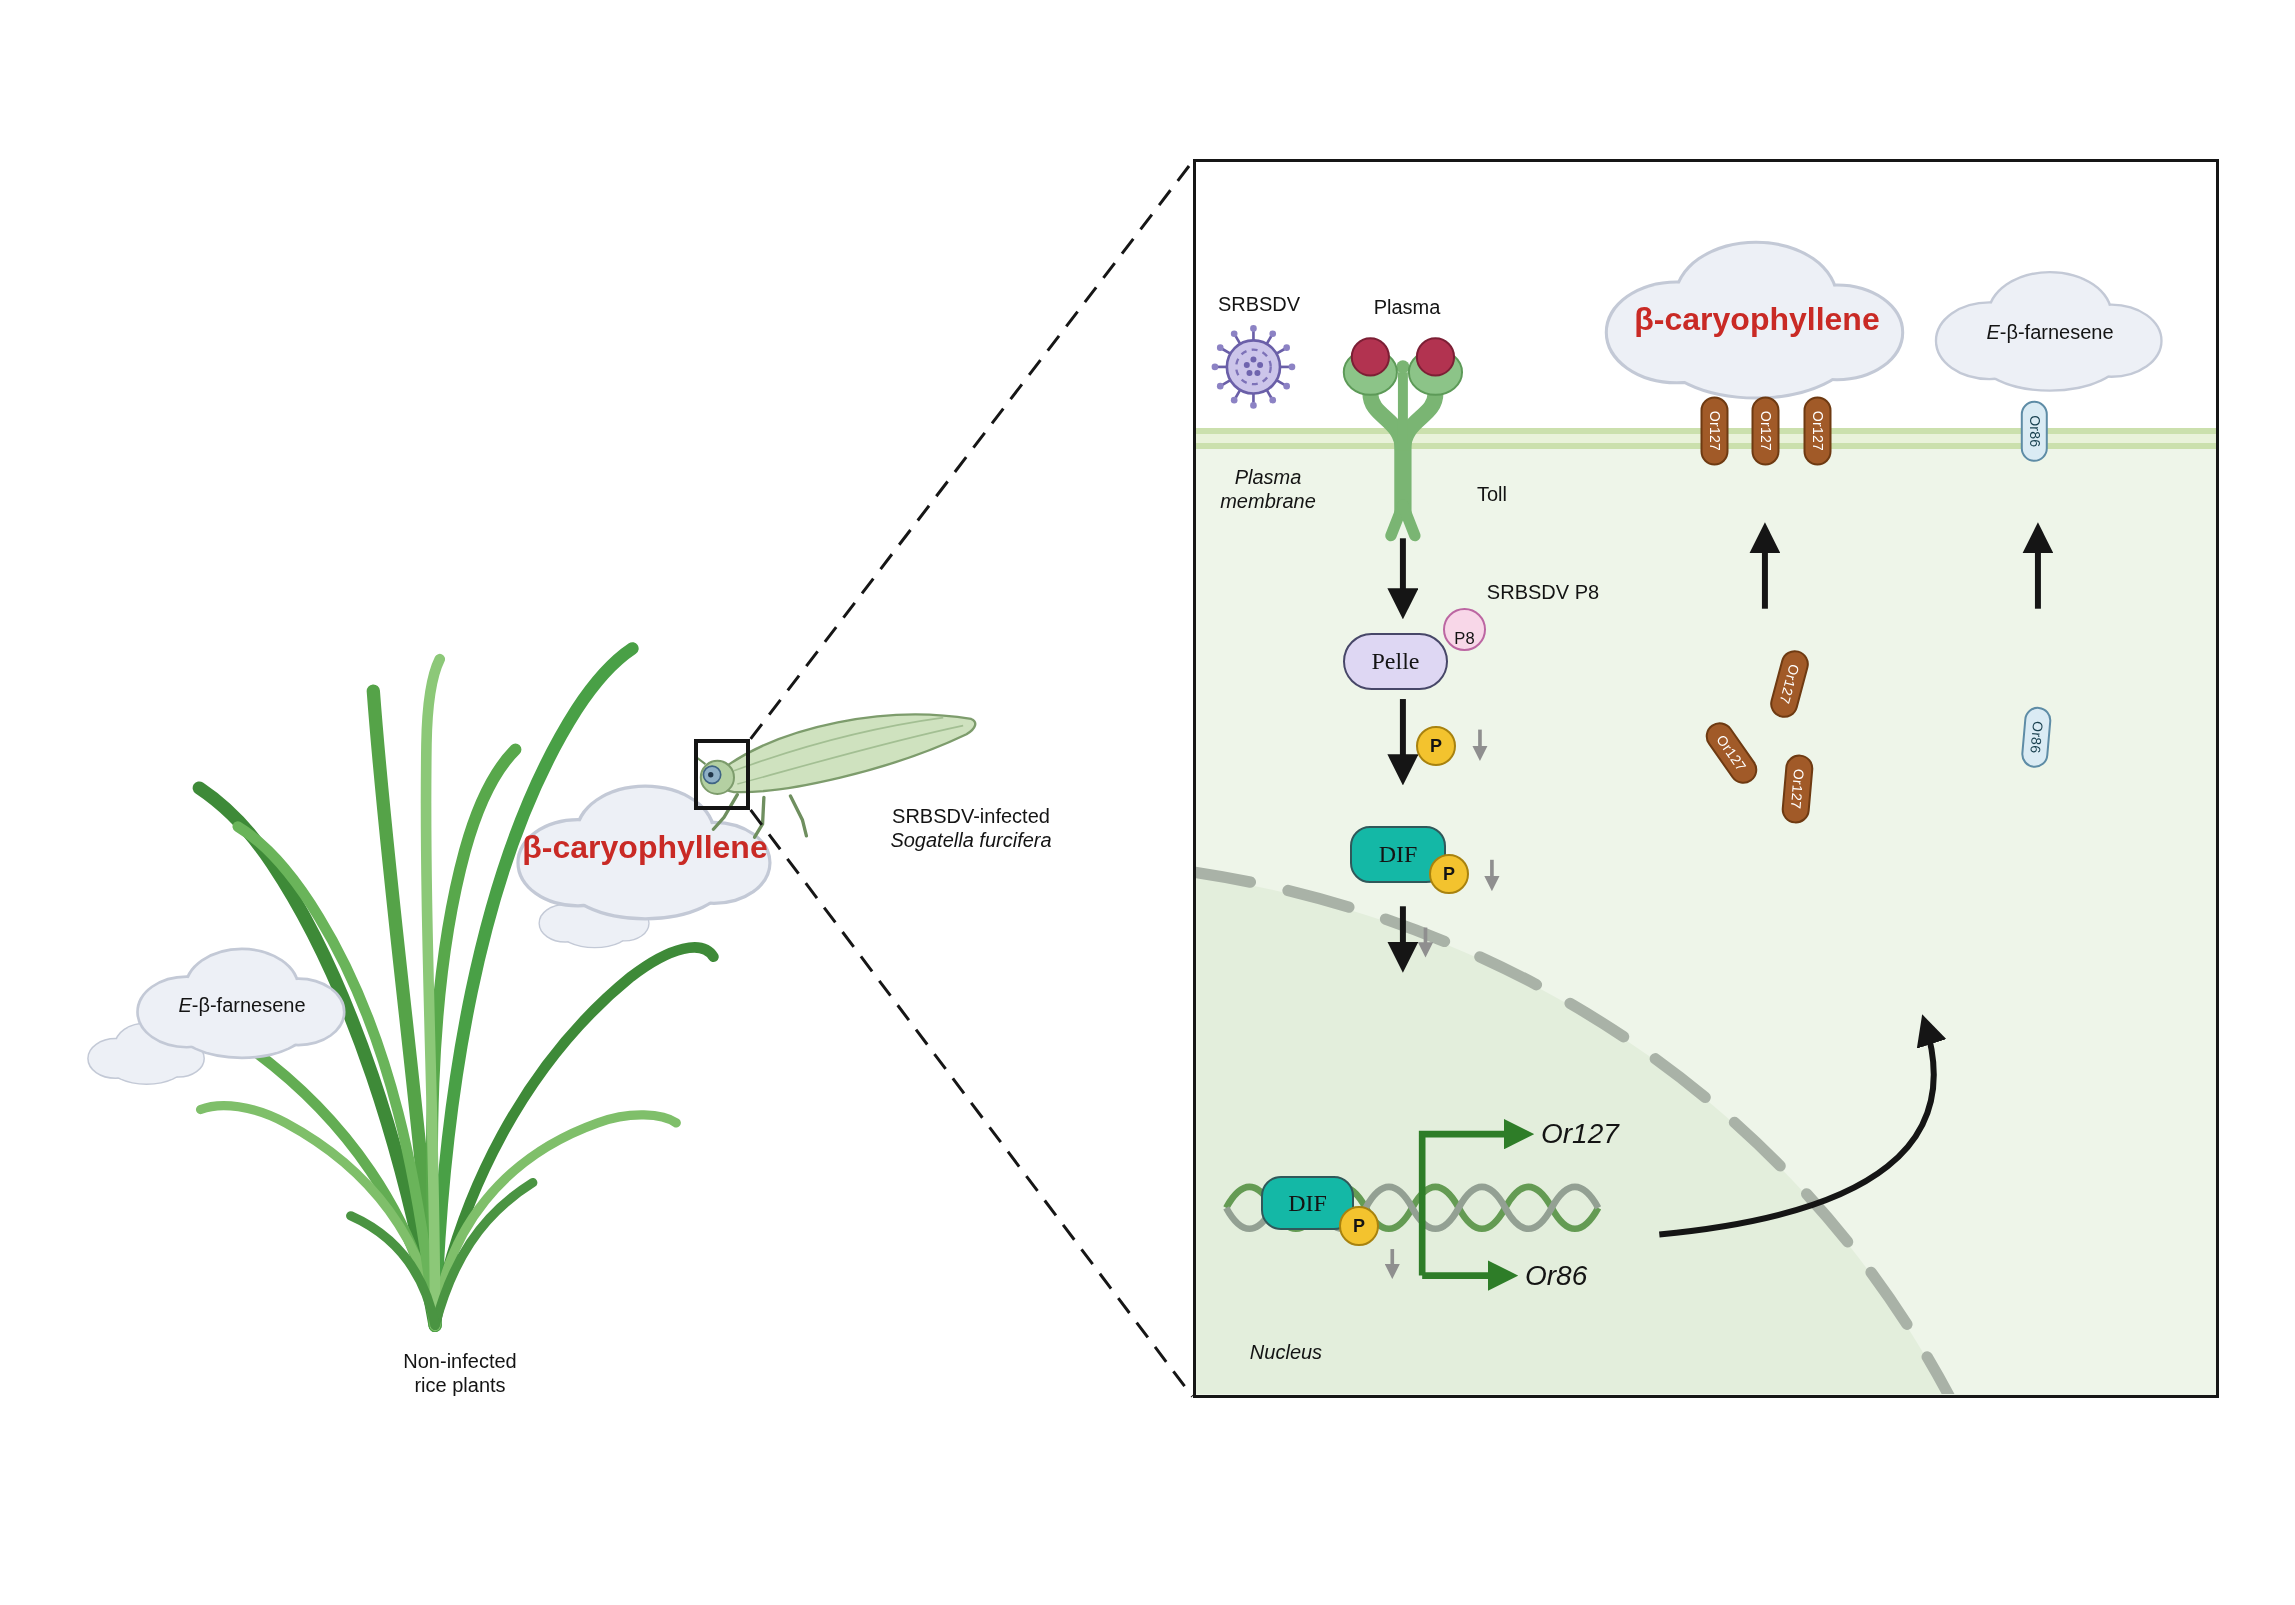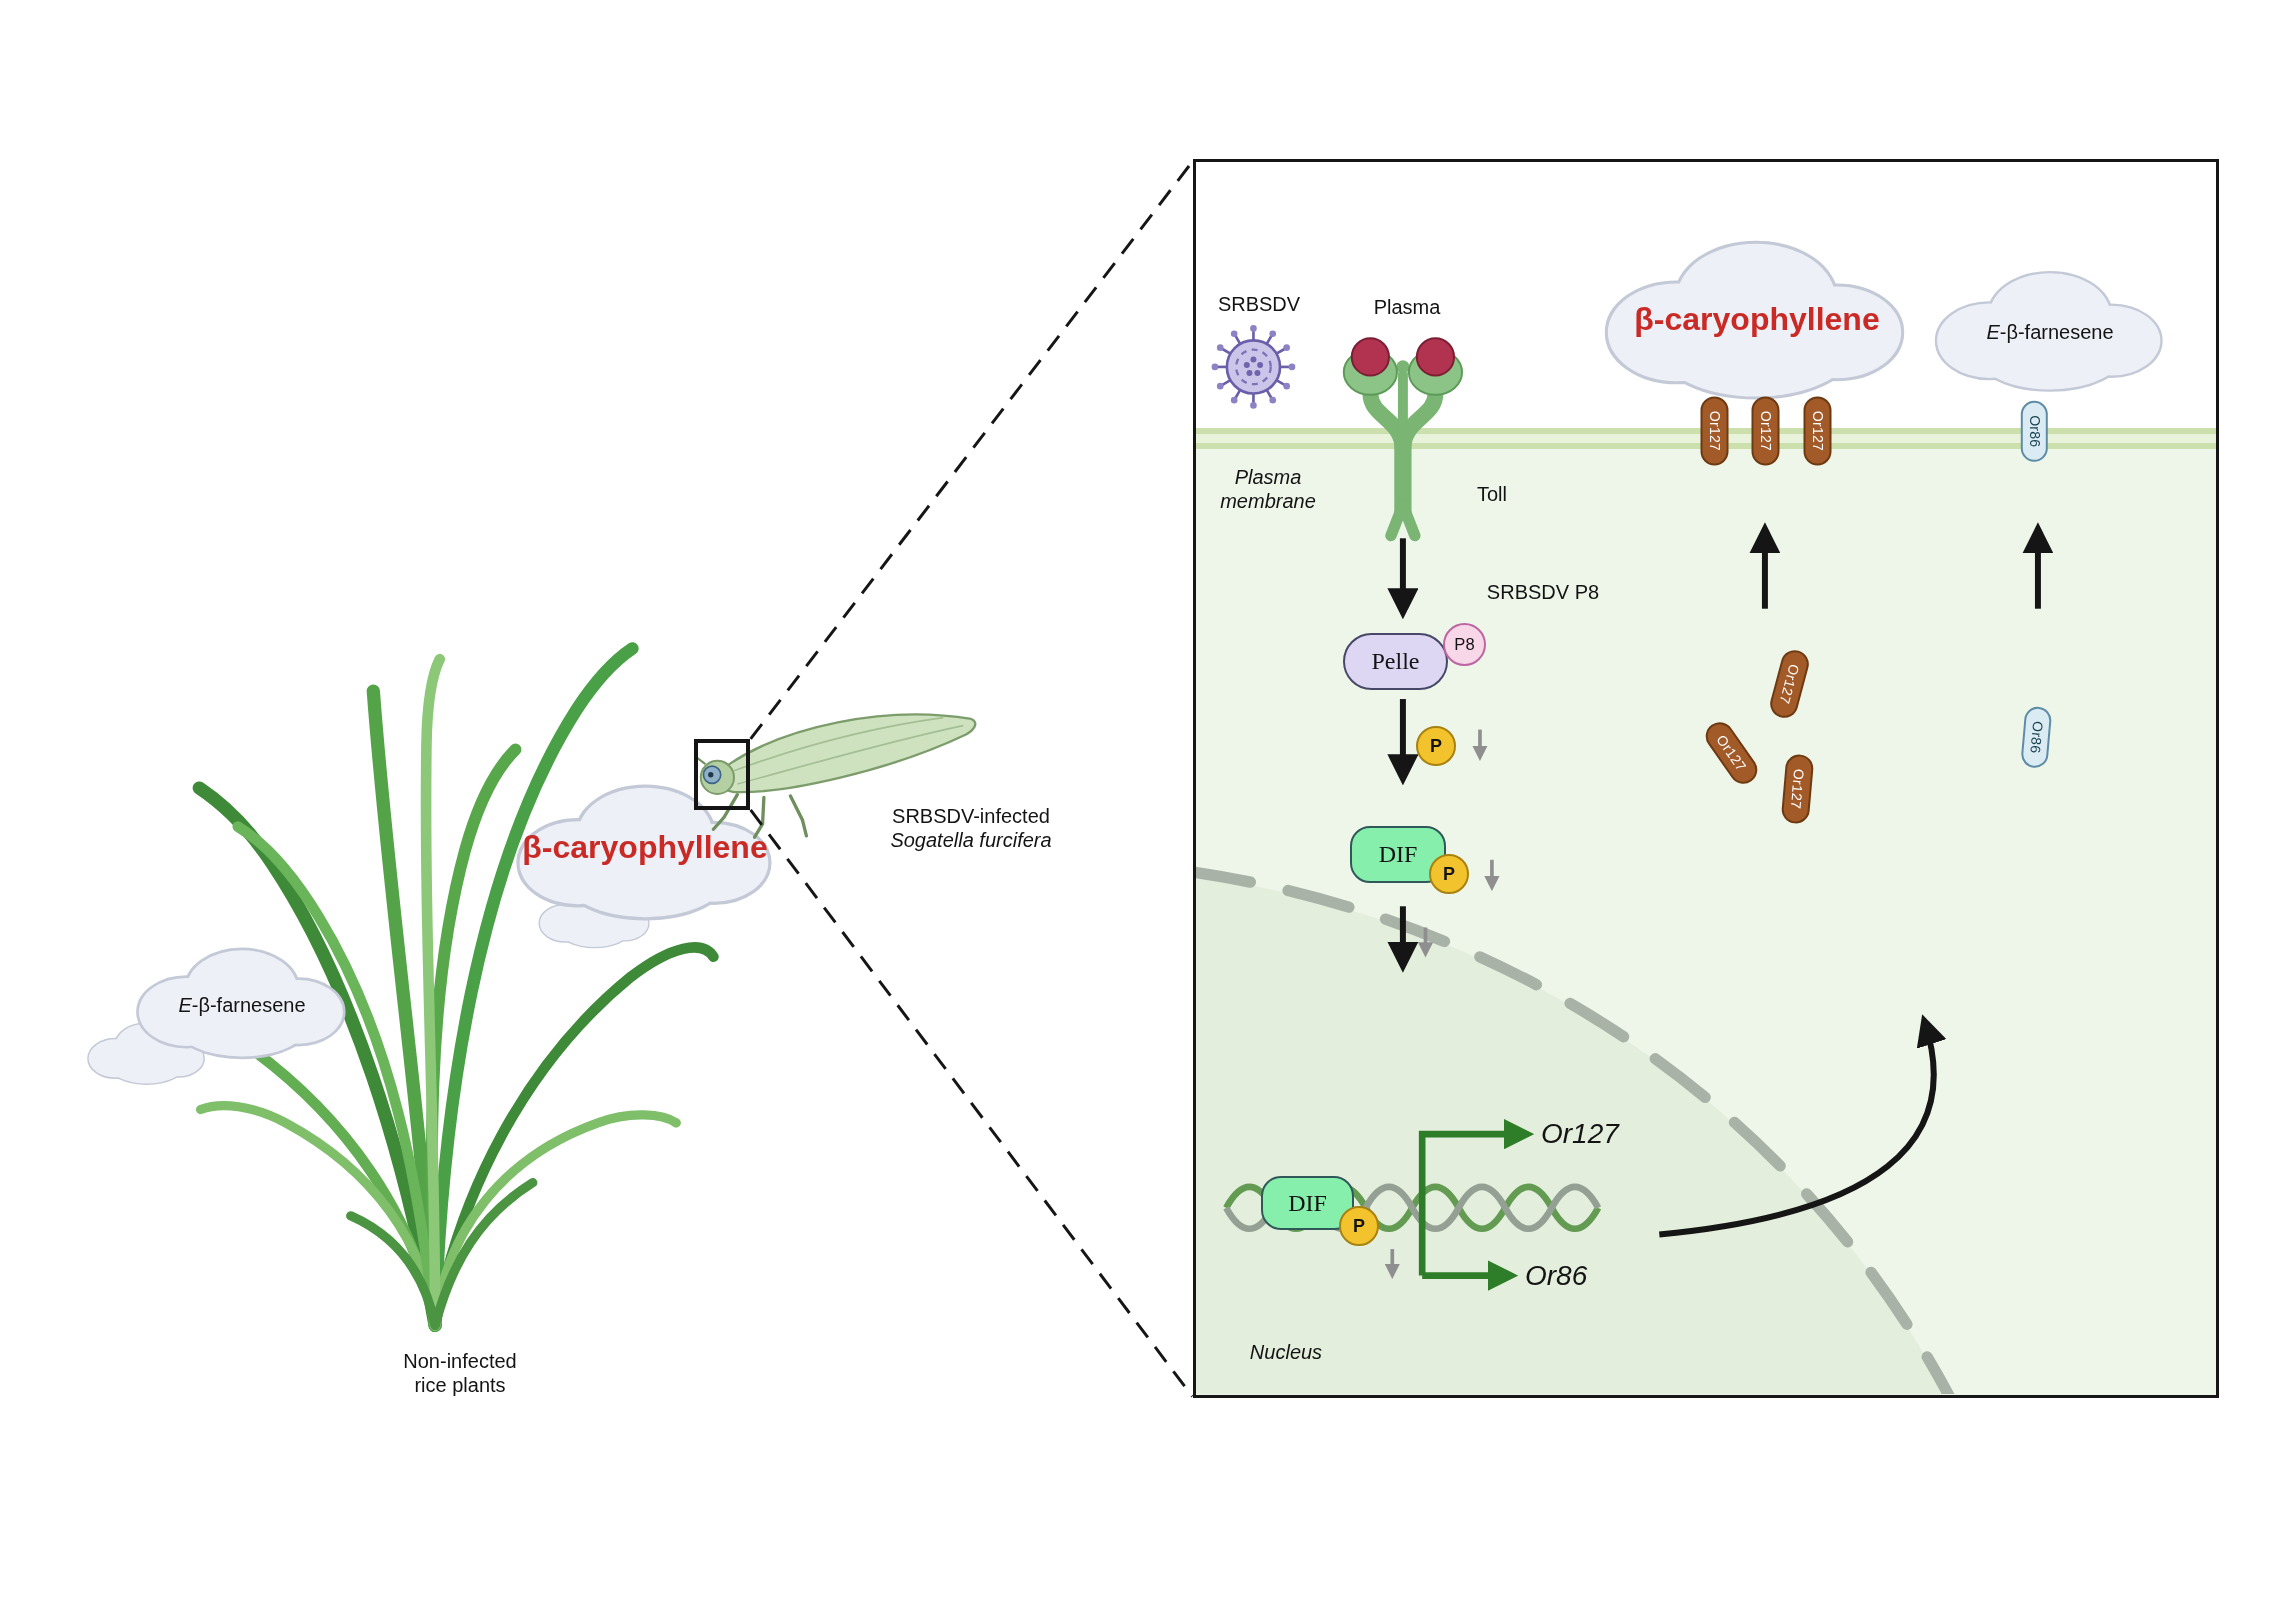--- a/index.html
+++ b/index.html
@@ -12,21 +12,21 @@
   .italic{font-style:italic;}
   .red{color:#c92a25;font-weight:bold;font-size:32px;}
   .big{font-size:28px;}
   .panel{position:absolute;left:1193px;top:159px;width:1026px;height:1239px;
          border:3.3px solid #161616;box-sizing:border-box;background:#ffffff;}
   .zone-bottom{position:absolute;left:0;top:266px;width:100%;height:967px;background:#eef5e9;}
   .membrane{position:absolute;left:0;top:266px;width:100%;height:21px;background:#e9f2da;
             border-top:6px solid #cbe0ad;border-bottom:6px solid #cbe0ad;box-sizing:border-box;}
   .pill{position:absolute;display:flex;align-items:center;justify-content:center;box-sizing:border-box;font-family:Liberation Serif, serif;}
   .pelle{width:105px;height:57px;border-radius:29px;background:#ded7f3;border:2.7px solid #474768;font-size:24px;}
-  .dif{width:96px;height:57px;border-radius:20px;background:#86efac;border:2.7px solid #30585a;font-size:24px;}
+  .dif{width:96px;height:57px;border-radius:20px;background:#14b8a6;border:2.7px solid #30585a;font-size:24px;}
   .dif2{width:93px;height:54px;}
   .badge{position:absolute;border-radius:50%;display:flex;align-items:center;justify-content:center;box-sizing:border-box;}
   .p8{width:43px;height:43px;background:#f8d7e8;border:2px solid #bc66a2;font-size:16.6px;}
   .pp{width:40px;height:40px;background:#f3c32e;border:2px solid #a8820e;font-size:18px;font-weight:bold;}
   .oval{position:absolute;border-radius:17.3px;display:flex;align-items:center;justify-content:center;
         box-sizing:border-box;font-size:14px;letter-spacing:0.3px;}
   .or127{width:69px;height:28px;background:#a15a28;border:2px solid #6e3a12;color:#ffffff;}
   .or86{width:61px;height:26.6px;background:#daebf4;border:2px solid #5e8ca6;color:#173f4e;}
   .zoombox{position:absolute;left:694px;top:739px;width:56px;height:71px;border:4px solid #141414;box-sizing:border-box;}
 </style>
@@ -218,21 +218,21 @@
   <div class="lbl" style="left:2050px;top:332px;">
     <i>E</i><span>-β-farnesene</span>
   </div>
   <div class="lbl start italic big" style="left:1541px;top:1134px;">Or127</div>
   <div class="lbl start italic big" style="left:1525px;top:1276px;">Or86</div>
   <div class="lbl italic" style="left:1286px;top:1352px;">Nucleus</div>
 
   <div class="pill pelle" style="left:1343px;top:633px;">
     <span>Pelle</span>
   </div>
-  <div class="badge p8" style="left:1443px;top:623px;">
+  <div class="badge p8" style="left:1443px;top:608px;align-items:flex-end;">
     <span>P8</span>
   </div>
   <div class="badge pp" style="left:1416px;top:726px;">
     <span>P</span>
   </div>
   <div class="pill dif" style="left:1350px;top:826px;">
     <span>DIF</span>
   </div>
   <div class="badge pp" style="left:1429px;top:854px;">
     <span>P</span>

